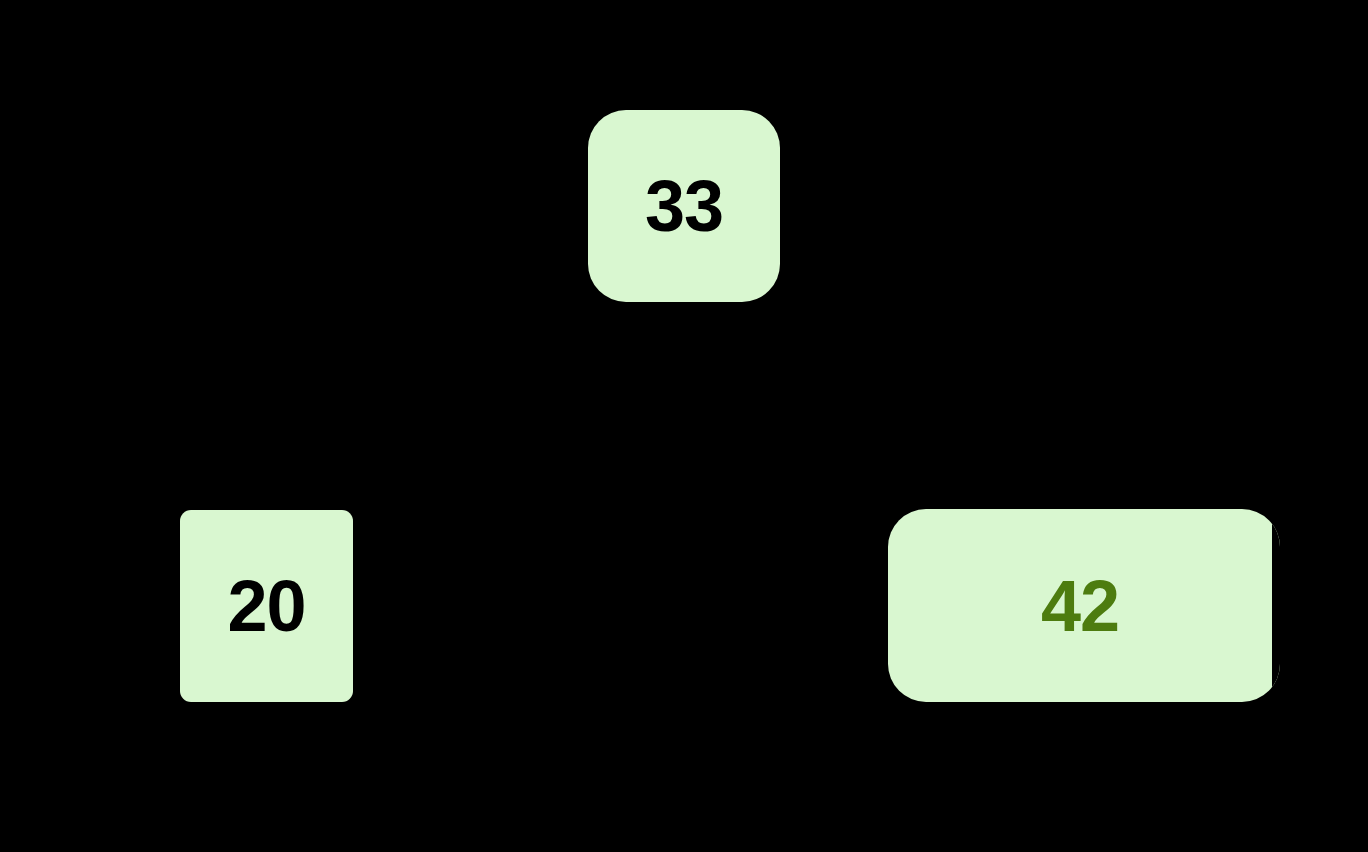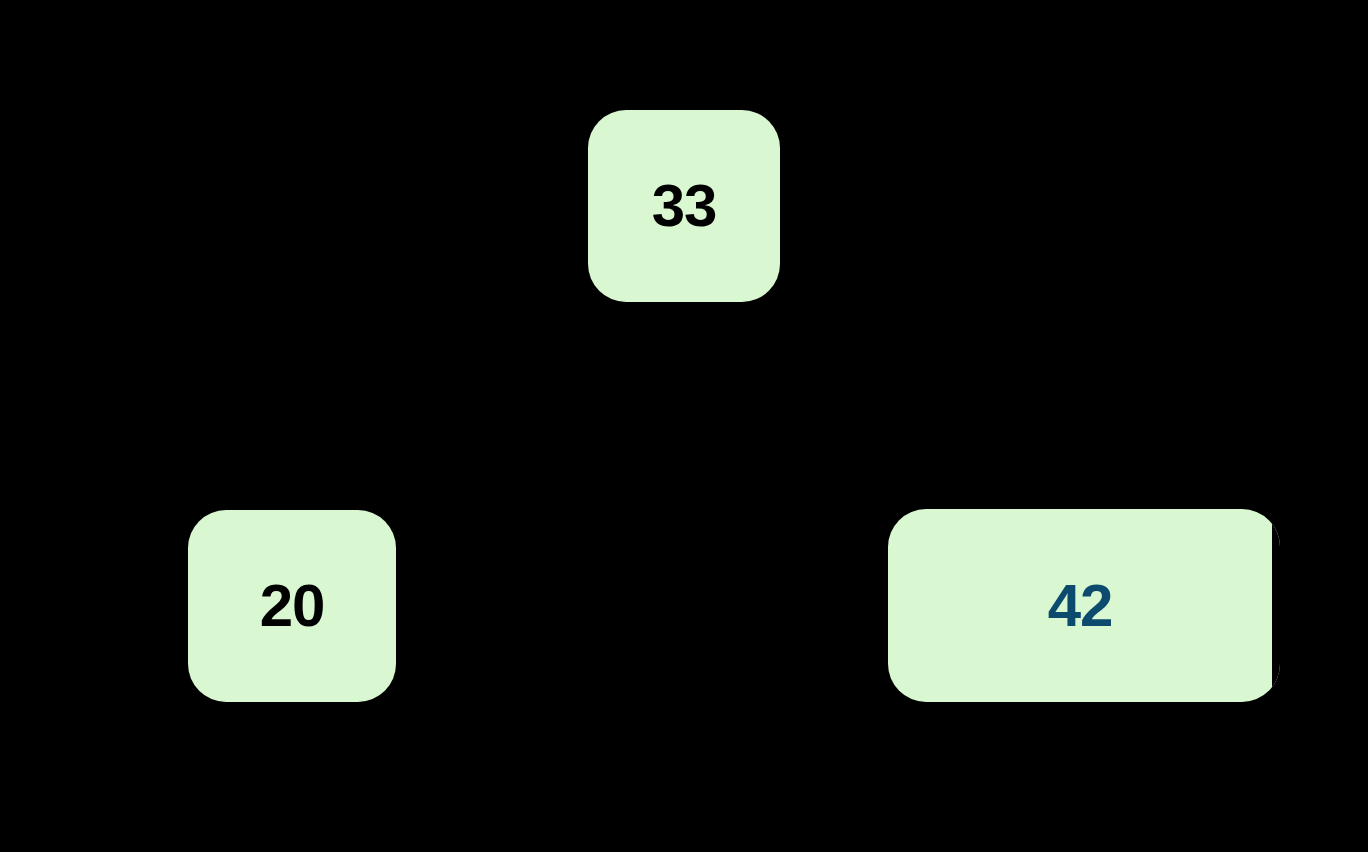--- a/index.html
+++ b/index.html
@@ -28,38 +28,39 @@
     justify-content: center;
     overflow: hidden;
   }
   .node-root {
     left: 588px;
     top: 110px;
     width: 192px;
     height: 192px;
   }
   .node-left-child {
-    left: 188px;
+    left: 180px;
     top: 510px;
-    width: 208px;
+    width: 173px;
     height: 192px;
+    border-radius: 11px;
   }
   .node-right-child {
     left: 888px;
     top: 509px;
     width: 392px;
     height: 193px;
   }
   .key-cell {
     flex: 1 1 0;
     display: flex;
     align-items: center;
     justify-content: center;
     color: #000000;
-    font-size: 60px;
+    font-size: 72px;
     font-weight: 700;
     line-height: 1;
     letter-spacing: -1px;
   }
   .cell-divider {
     flex: 0 0 8px;
     width: 8px;
     background: #000000;
     height: 100%;
   }
@@ -71,17 +72,17 @@
 
   <div class="node node-root" style="background: rgb(217, 247, 208);">
     <div class="key-cell" style="color: rgb(0, 0, 0);">33</div>
   </div>
 
   <div class="node node-left-child" style="background: rgb(217, 247, 208);">
     <div class="key-cell" style="color: rgb(0, 0, 0);">20</div>
   </div>
 
   <div class="node node-right-child" style="background: rgb(217, 247, 208);">
-    <div class="key-cell" style="color: #0c4a6e; border-radius: 21px;">42</div>
+    <div class="key-cell" style="color: #4d7c0f; border-radius: 21px;">42</div>
     <div class="cell-divider" style="background: rgb(0, 0, 0);"></div>
   </div>
 
 </div>
 
 </body></html>

